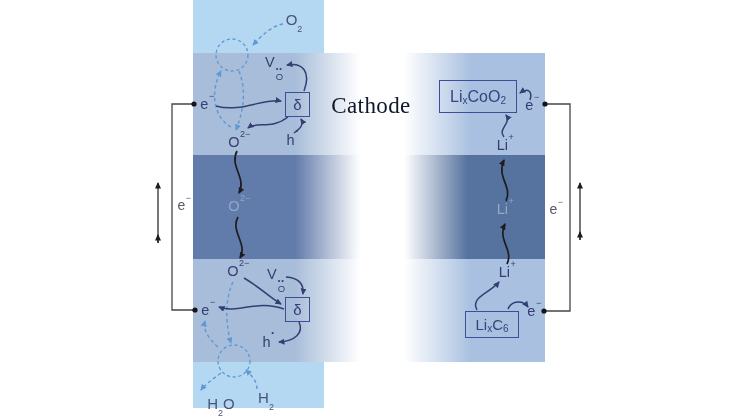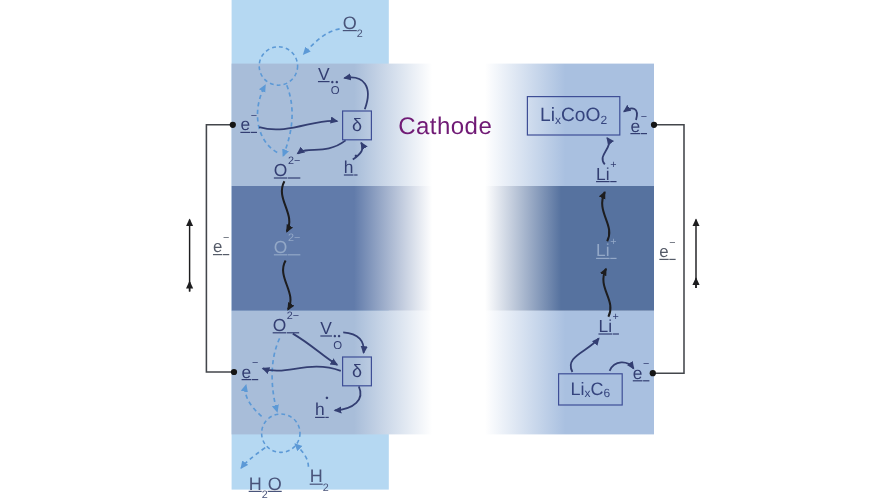--- a/index.html
+++ b/index.html
@@ -8,29 +8,29 @@
   .strip{position:absolute;left:193px;top:0;width:131px;height:408px;background:#b5d8f2;}
   .band{position:absolute;left:193px;width:352px;}
   .band.cathode,.band.anode{
     background:linear-gradient(90deg,#a8bdd9 0%,#a8bdd9 29%,#ffffff 47.5%,#ffffff 60%,#a9c0e0 79%,#a9c0e0 100%);}
   .band.cathode{top:53px;height:102px;}
   .band.electrolyte{top:155px;height:104px;
     background:linear-gradient(90deg,#617baa 0%,#617baa 29%,#ffffff 47.5%,#ffffff 60%,#56729f 78%,#56729f 100%);}
   .band.anode{top:259px;height:103px;}
   svg.overlay{position:absolute;left:0;top:0;width:740px;height:416px;}
   .lbl{position:absolute;transform:translate(-50%,-50%);white-space:nowrap;
-       font-size:14.5px;color:#333e72;line-height:1;text-decoration:underline;}
+       font-size:14.5px;color:#333e72;line-height:1;}
   .lbl sup{font-size:9px;position:relative;top:-4.5px;left:0.5px;}
   .lbl sub{font-size:9px;position:relative;top:3px;}
   .lbl sup.dotsup{font-size:8px;top:-6px;}
   .lbl.gas{color:#49547a;font-size:15px;}
   .lbl.faint{color:#93a8c7;}
   .lbl.graye{color:#555b68;font-size:14px;}
   .section-label{position:absolute;transform:translate(-50%,-50%);white-space:nowrap;
-       font-size:20px;color:#701a75;letter-spacing:0.4px;}
+       font-size:23px;color:#0f172a;letter-spacing:0.4px;font-family:Liberation Serif, serif;}
   .stack{display:inline-flex;flex-direction:column;align-items:center;vertical-align:-4px;
        line-height:1;margin-left:1px;}
   .stack .t{font-size:7.5px;letter-spacing:1px;}
   .stack .b{font-size:9.5px;margin-top:-1px;}
   .delta-box{position:absolute;width:25px;height:25px;box-sizing:border-box;
        border:1.5px solid #3e4e96;display:flex;align-items:center;justify-content:center;
        font-size:15px;color:#333e72;}
   .mat-box{position:absolute;box-sizing:border-box;border:1.5px solid #3e4e96;
        display:flex;align-items:center;justify-content:center;color:#35447e;line-height:1;}
   .mat-box sub{font-size:10px;position:relative;top:4px;}

